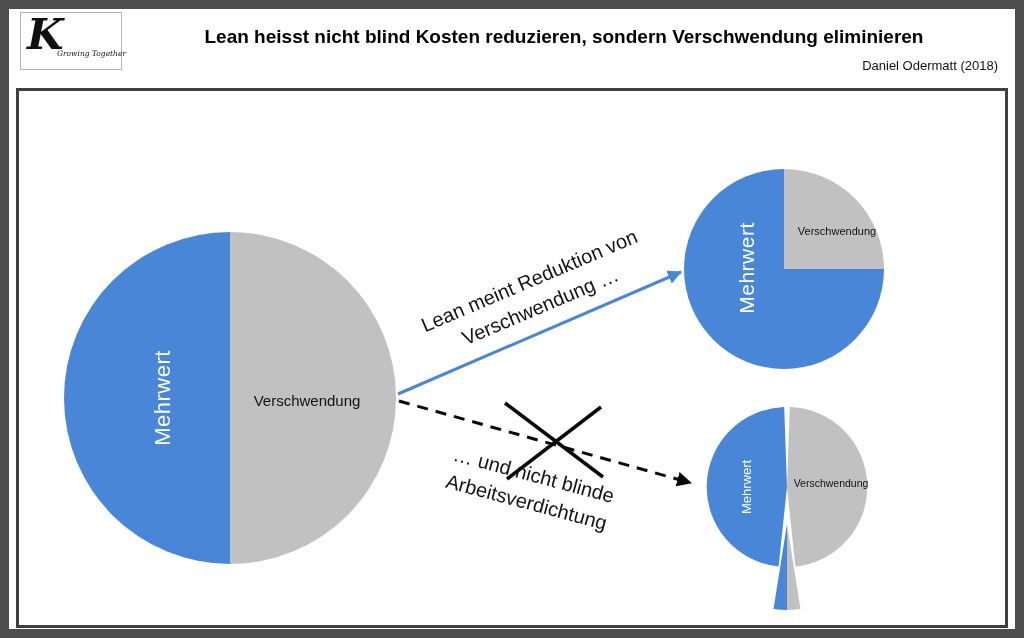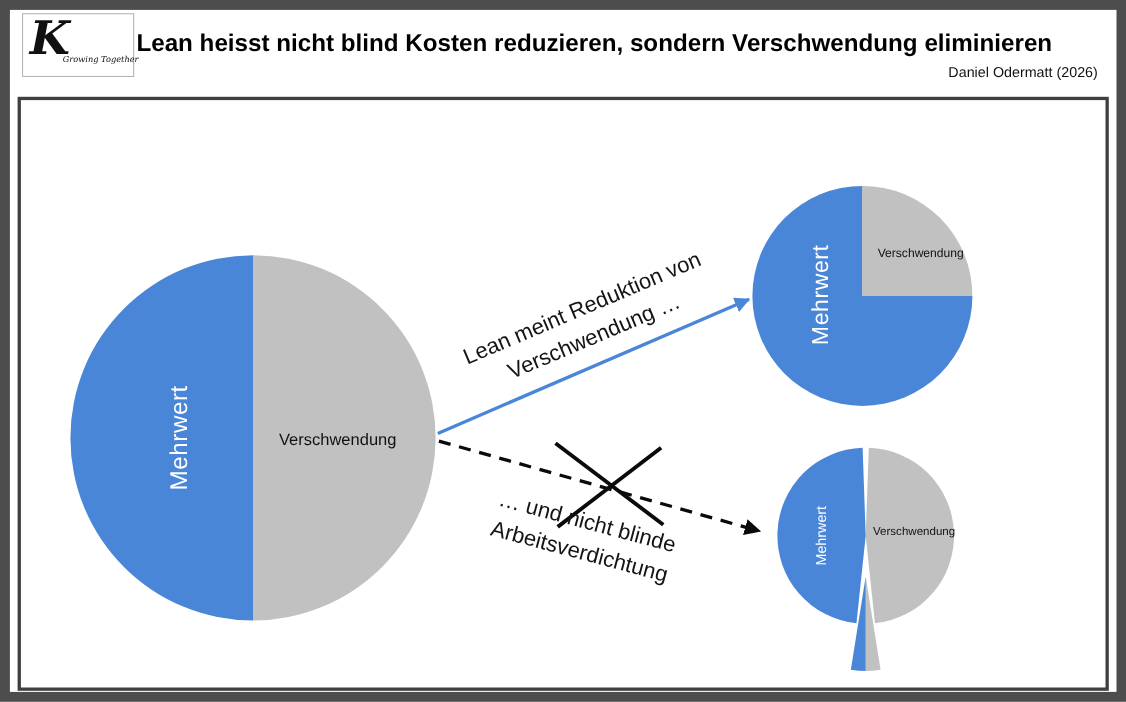--- a/index.html
+++ b/index.html
@@ -30,22 +30,22 @@
     font-style: italic; font-weight: 700;
     font-size: 42px; line-height: 42px; color: #101010;
   }
   .logo-tagline {
     font-family: "DejaVu Serif", serif;
     font-style: italic; font-size: 7.5px; color: #101010;
     margin: -7px 0 0 30px; white-space: nowrap;
   }
   .title {
     position: absolute; left: 124px; right: 20px; top: 26px;
-    margin: 0; text-align: left;
-    font-size: 22px; font-weight: 700; color: #000;
+    margin: 0; text-align: center;
+    font-size: 19px; font-weight: 700; color: #000;
     white-space: nowrap;
   }
   .attribution {
     position: absolute; right: 26px; top: 58px;
     font-size: 13px; color: #111;
   }
 
   
   .canvas {
     position: absolute; left: 16px; top: 88px;
@@ -101,21 +101,21 @@
 <body>
 
 <div class="page">
 
   <div>
     <div class="logo">
       <div class="logo-k">K</div>
       <div class="logo-tagline">Growing Together</div>
     </div>
     <h1 class="title">Lean heisst nicht blind Kosten reduzieren, sondern Verschwendung eliminieren</h1>
-    <div class="attribution">Daniel Odermatt (2026)</div>
+    <div class="attribution">Daniel Odermatt (2018)</div>
   </div>
 
   <div class="canvas">
 
     <div class="pie-big"></div>
     <div class="lbl rot white big-mehrwert">Mehrwert</div>
     <div class="lbl big-versch">Verschwendung</div>
 
     <div class="pie-lean"></div>
     <div class="lbl rot white lean-mehrwert">Mehrwert</div>

